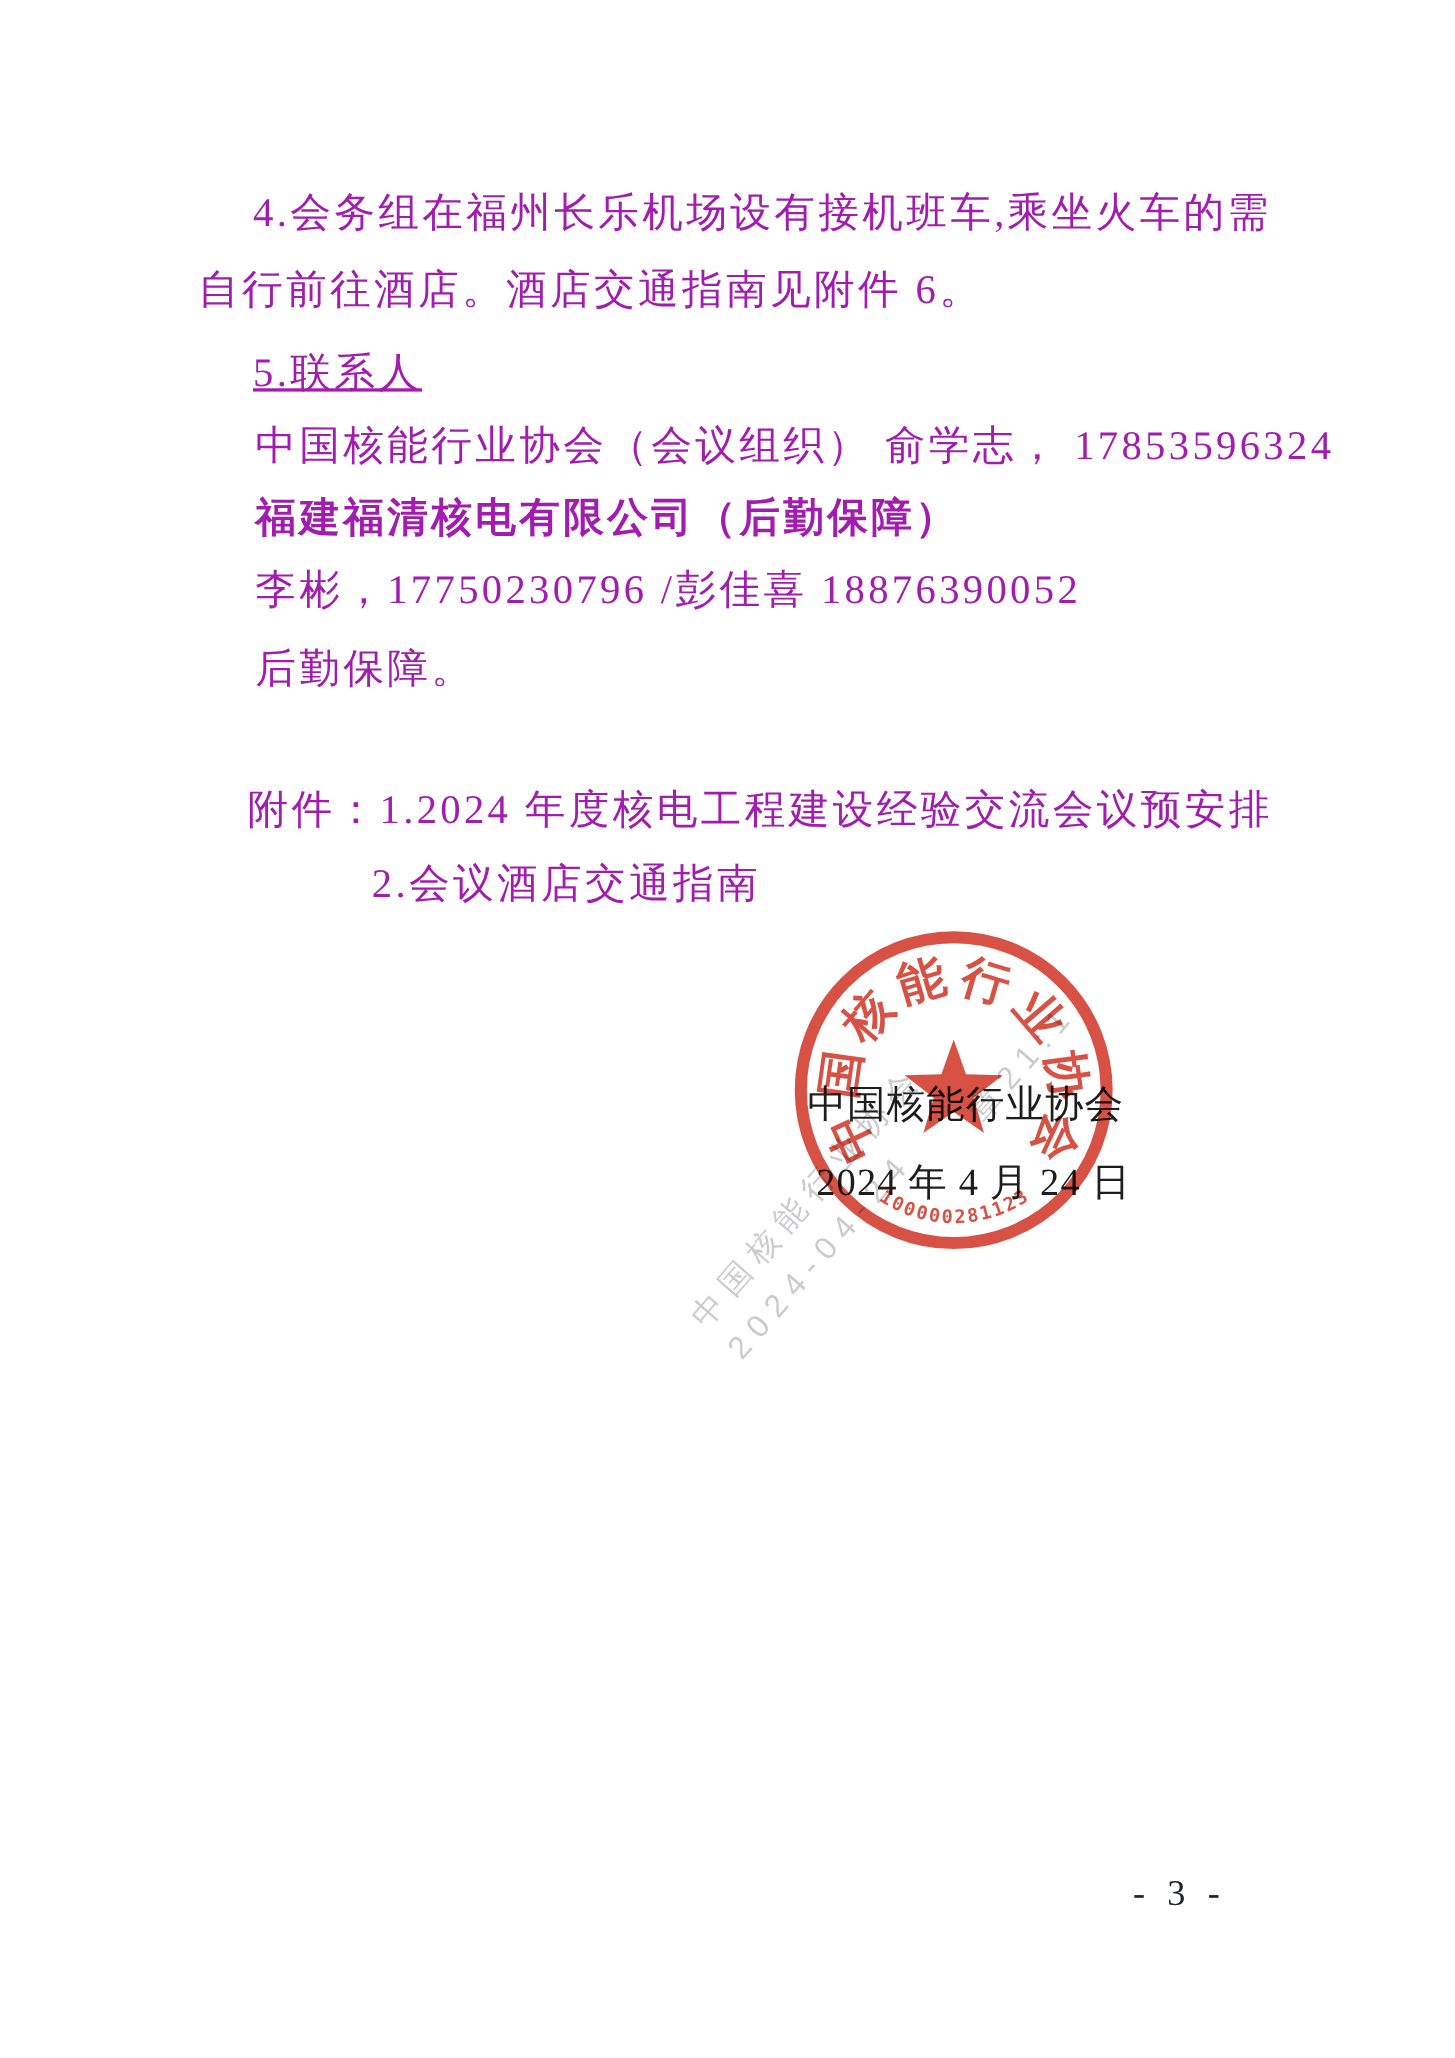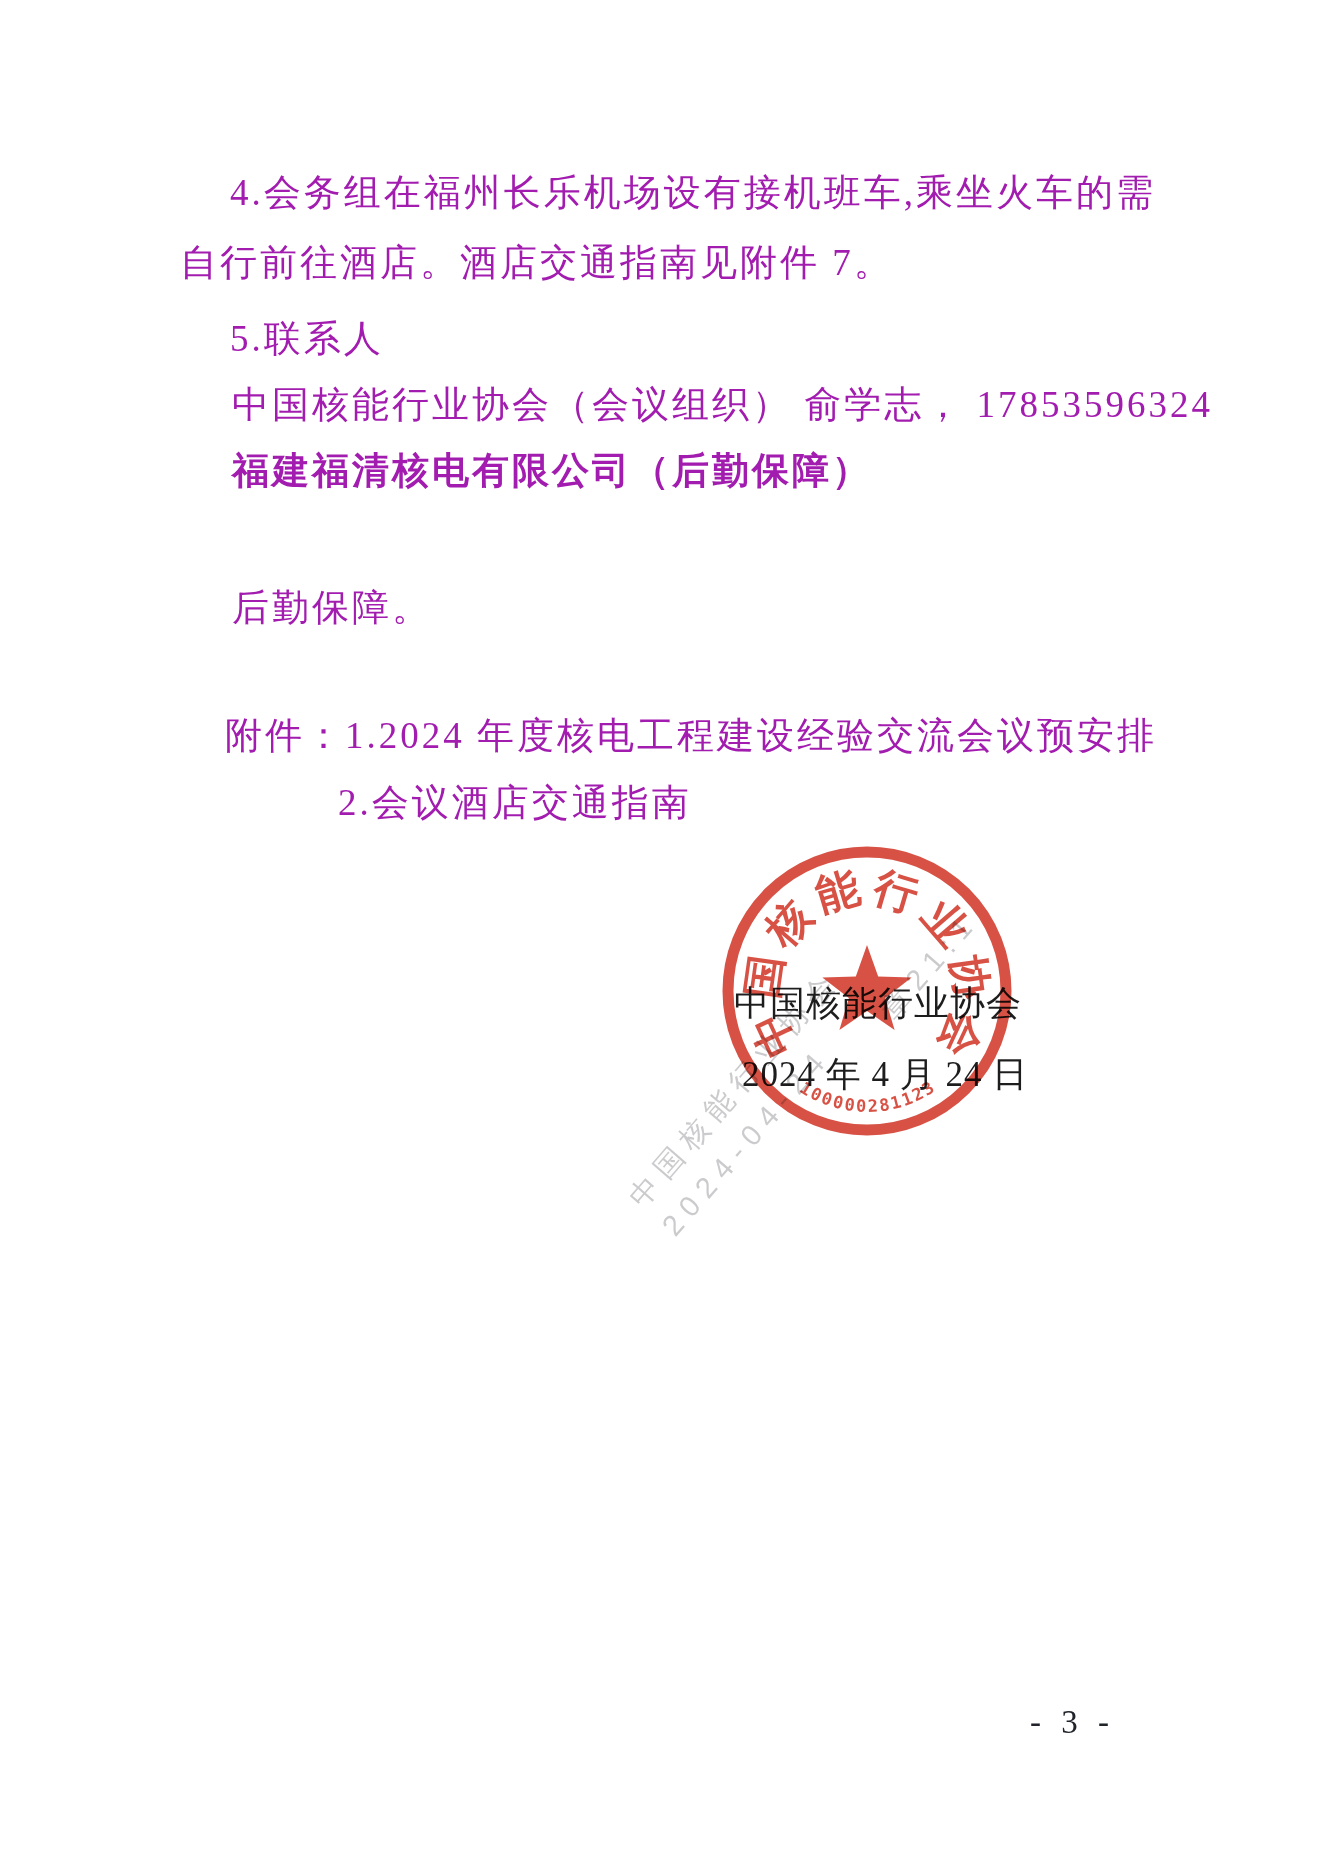--- a/index.html
+++ b/index.html
@@ -72,24 +72,25 @@
     font-weight:bold;
     font-family:"DejaVu Sans Mono","Liberation Mono",monospace;
   }
 </style>
 </head>
 <body>
 
 <div class="page">
 
   <div class="line" style="left:230px;top:168px;">4.会务组在福州长乐机场设有接机班车,乘坐火车的需</div>
-  <div class="line" style="left:180px;top:238px;">自行前往酒店。酒店交通指南见附件 7。</div>
-  <div class="line" style="left:230px;top:314px;">5.联系人</div>
+  <div class="line" style="left:180px;top:238px;">自行前往酒店。酒店交通指南见附件 6。</div>
+  <div class="line" style="left:230px;top:314px;text-decoration:underline;">5.联系人</div>
   <div class="line" style="left:232px;top:380px;">中国核能行业协会（会议组织） 俞学志， 17853596324</div>
   <div class="line" style="left:232px;top:446px;font-weight:bold;">福建福清核电有限公司（后勤保障）</div>
+  <div class="line" style="left:232px;top:511px;">李彬，17750230796 /彭佳喜 18876390052</div>
   <div class="line" style="left:232px;top:583px;">后勤保障。</div>
 
   <div class="line" style="left:225px;top:711px;">
     <span>附件：</span><span>1.2024 年度核电工程建设经验交流会议预安排</span>
   </div>
   <div class="line" style="left:338px;top:778px;">2.会议酒店交通指南</div>
 
   <div class="wm wm-main">
     <div>中国核能行业协会</div>
     <div>2024-04-24</div>

